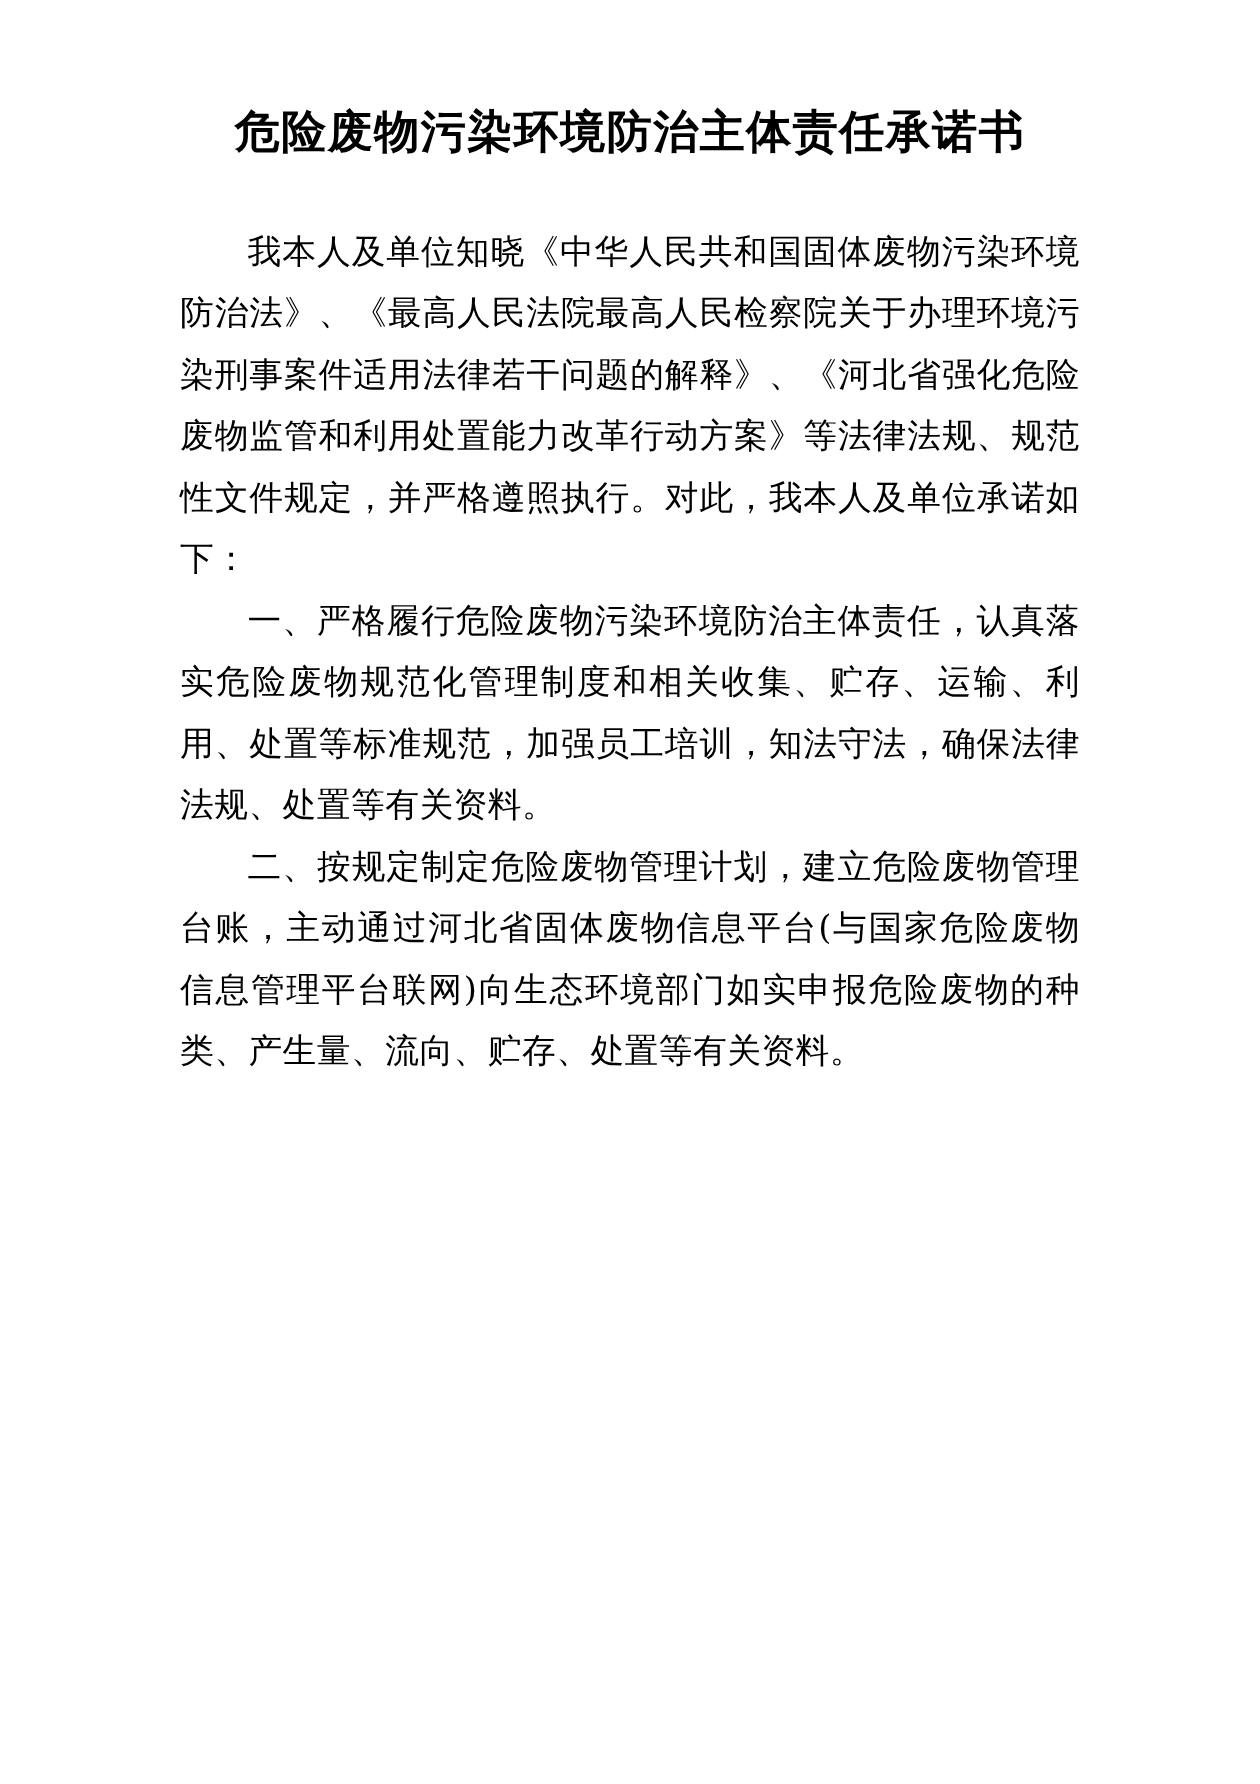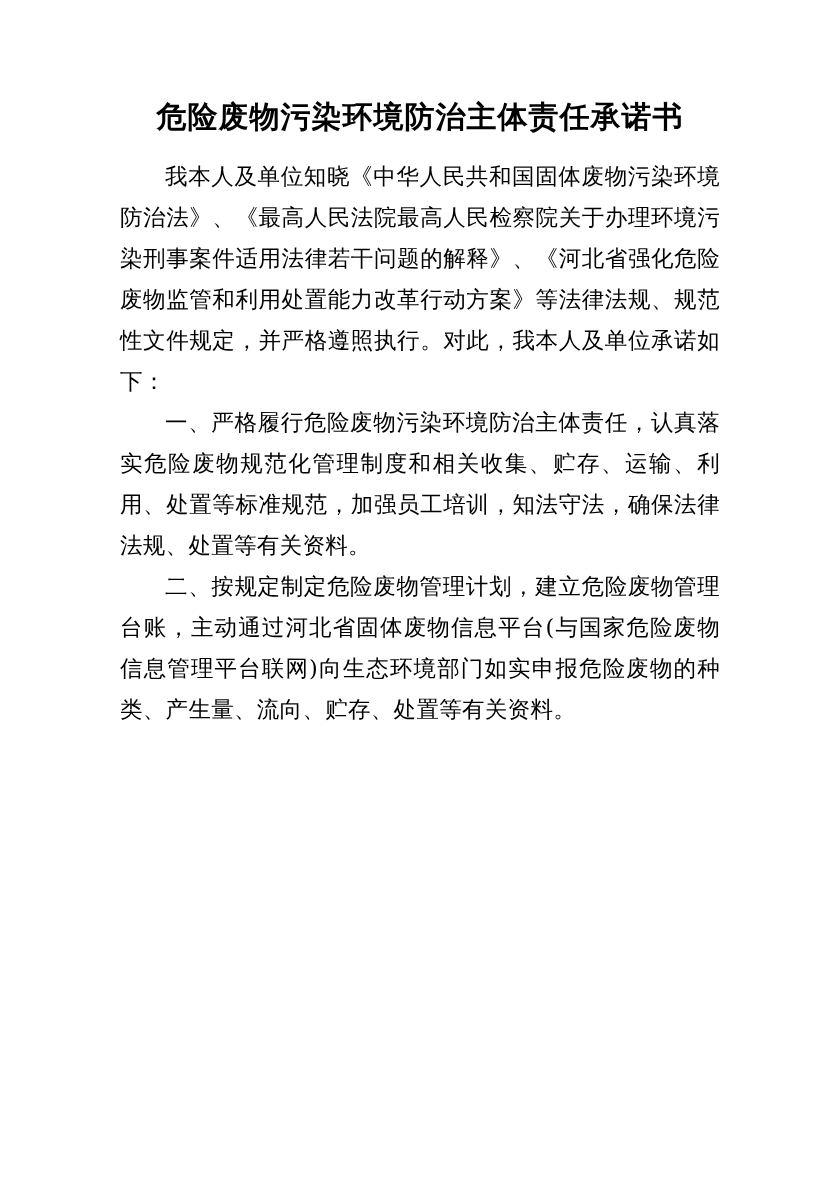--- a/index.html
+++ b/index.html
@@ -17,31 +17,31 @@
   .page {
     position: relative;
     width: 840px;
     height: 1189px;
     box-sizing: border-box;
     padding: 0 120px;
     background: #ffffff;
   }
   .doc-title {
     margin: 0;
-    padding-top: 96px;
+    padding-top: 68px;
     text-align: center;
     font-family: "DejaVu Sans", "Liberation Sans", sans-serif;
     font-size: 30px;
     font-weight: bold;
     letter-spacing: 1px;
     line-height: 1.4;
     color: #000000;
   }
   .body-copy {
-    margin-top: 18px;
+    margin-top: 38px;
   }
   .para {
     margin: 0;
     font-size: 22.5px;
     line-height: 41px;
     text-align: justify;
     text-justify: inter-ideograph;
     text-indent: 2em;
     letter-spacing: 0.3px;
     color: #000000;

